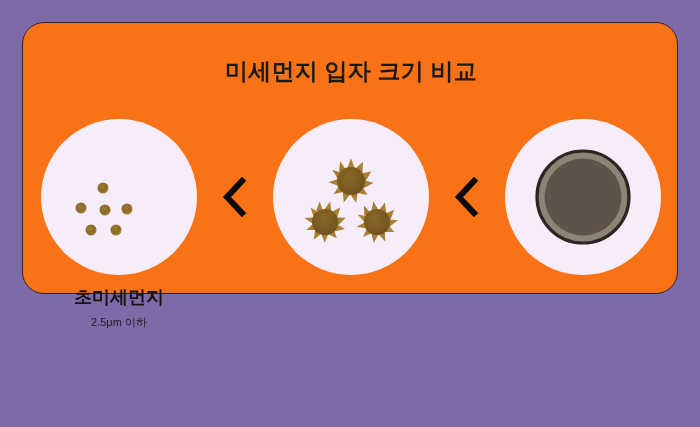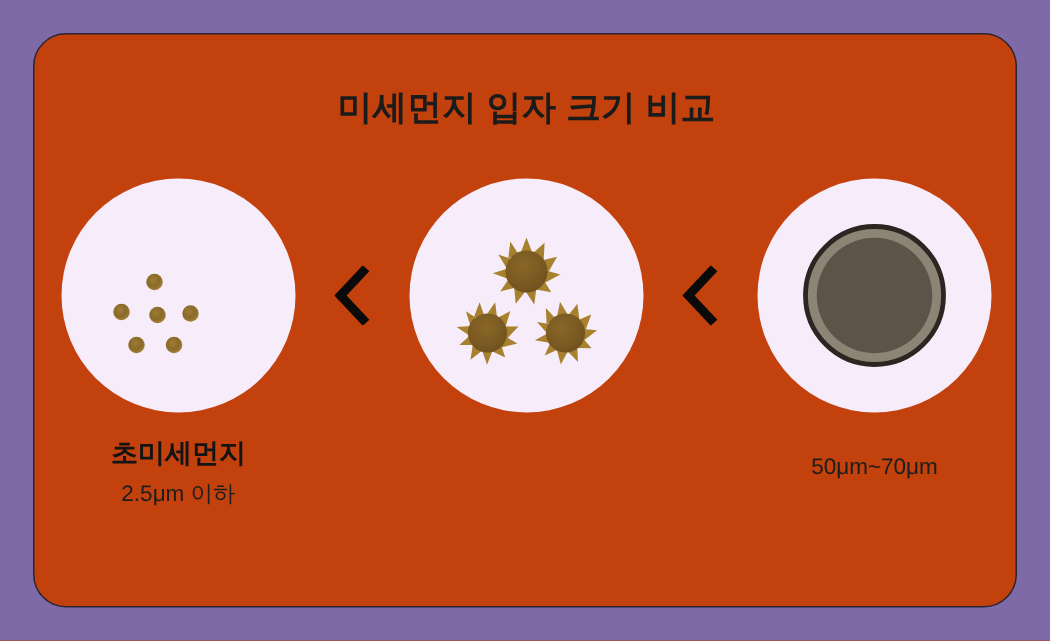--- a/index.html
+++ b/index.html
@@ -19,23 +19,23 @@
     width: 700px;
     height: 427px;
     box-sizing: border-box;
   }
 
   #card {
     position: absolute;
     left: 22px;
     top: 22px;
     width: 656px;
-    height: 383px;
+    height: 272px;
     box-sizing: border-box;
-    background: #c2410c;
+    background: #f97316;
     border: 1.5px solid #2b2430;
     border-radius: 22px;
     padding-left: 35px;
   }
 
   #title {
     position: absolute;
     left: 0;
     top: 33px;
     width: 656px;
@@ -82,33 +82,33 @@
     display: flex;
     align-items: center;
     justify-content: center;
     flex: 0 0 auto;
   }
   .chevron {
     display: block;
   }
 
   .caption {
-    margin-top: 18px;
+    margin-top: 13px;
     text-align: center;
     line-height: 1.0;
   }
   .caption-title {
     font-size: 18px;
     font-weight: bold;
     color: #141414;
     white-space: nowrap;
   }
   .caption-sub {
     margin-top: 11px;
-    font-size: 15px;
+    font-size: 11px;
     font-weight: normal;
     color: #1d1d1d;
     white-space: nowrap;
   }
 
   
   .art {
     position: absolute;
     left: 0;
     top: 0;
@@ -206,19 +206,18 @@
       </div>
 
       <div class="column">
         <div class="disc">
           <svg class="art" viewBox="0 0 156 156">
             <circle cx="78" cy="78" r="46" fill="#8c8575" stroke="#2b2621" stroke-width="3.2"></circle>
             <circle cx="78" cy="78" r="38.5" fill="#5d5348"></circle>
           </svg>
         </div>
         <div class="caption">
-          <div class="caption-sub">50μm~70μm</div>
         </div>
       </div>
 
     </div>
   </div>
 </div>
 
 </body></html>

